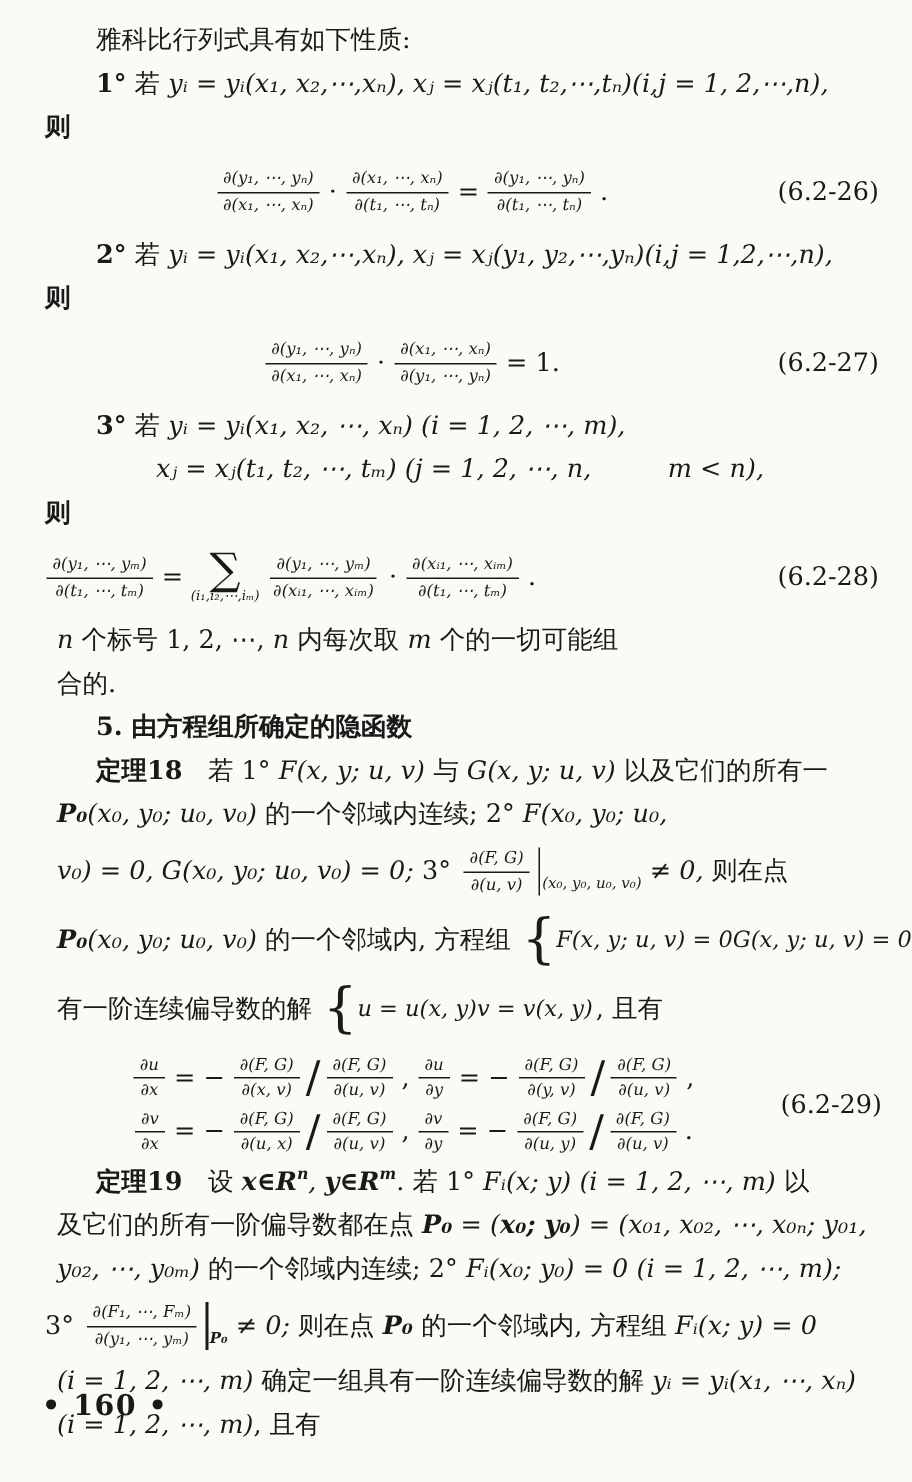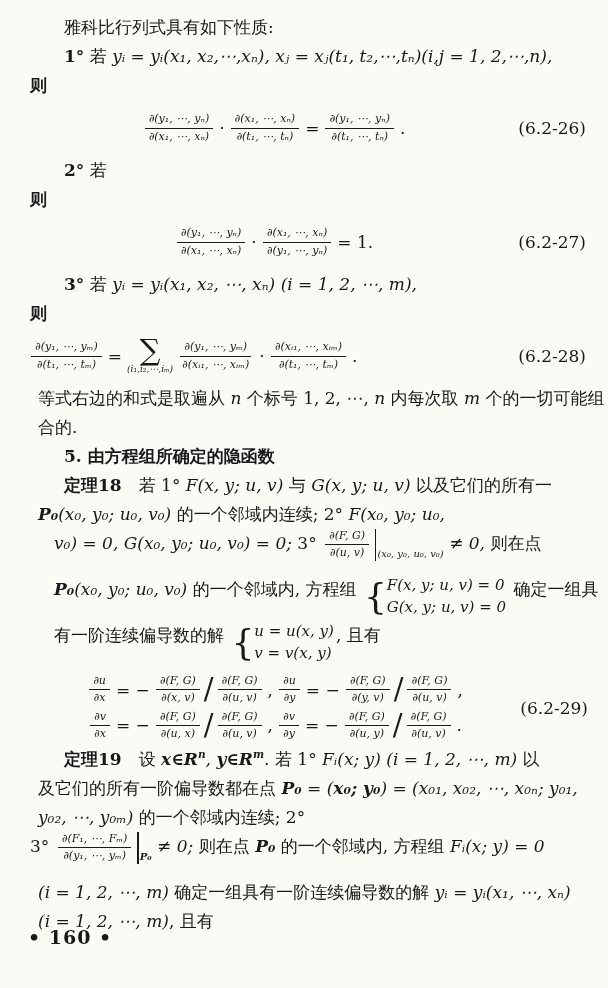--- a/index.html
+++ b/index.html
@@ -3,21 +3,21 @@
 <meta charset="utf-8">
 <style>
   html,body{margin:0;padding:0;}
   body{
     width:608px;height:988px;overflow:hidden;
     background:#fbfaf5;color:#191919;
     font-family:"DejaVu Serif","Liberation Serif",serif;
     font-size:17px;
   }
   .page{position:relative;box-sizing:border-box;height:100%;padding:13px 20px 0 38px;}
-  .tline{display:flex;align-items:flex-start;white-space:nowrap;line-height:29px;min-height:29px;}
+  .tline{display:flex;align-items:center;white-space:nowrap;line-height:29px;min-height:29px;}
   .tline span{white-space:pre;flex:none;}
   .ind1{padding-left:26px;}
   .ind2{padding-left:66px;}
   .mi{font-style:italic;}
   .bd{font-weight:bold;}
   .bmi{font-weight:bold;font-style:italic;}
   .sup{font-size:10.5px;transform:translateY(-5px);}
   .frac{display:inline-flex;flex-direction:column;align-items:center;text-align:center;
         font-style:italic;font-size:11px;line-height:1.3;margin:0 3px;flex:none;}
   .frac .num{border-bottom:1.3px solid #191919;padding:0 4px 1px;white-space:pre;}
@@ -30,23 +30,23 @@
   .sum{display:inline-flex;flex-direction:column;align-items:center;margin:0 2px;flex:none;}
   .sum .sig{font-size:29px;line-height:.85;font-style:normal;}
   .sum .lim{font-size:9px;font-style:italic;line-height:1;margin-top:2px;white-space:pre;}
   .bigslash{font-size:29px;line-height:1;margin:0 1px;flex:none;font-style:normal;}
   .eval{display:inline-flex;align-items:center;flex:none;}
   .vbar{width:1.4px;background:#191919;align-self:stretch;margin-left:3px;}
   .esub{font-size:10px;font-style:italic;align-self:flex-end;transform:translateY(7px);margin-left:1px;}
   .esub.b{font-weight:bold;}
   .cases{display:inline-flex;align-items:center;margin:0 2px;flex:none;}
   .cbrace{font-size:36px;line-height:.9;font-style:normal;}
-  .crows{display:inline-flex;flex-direction:column;}
+  .crows{display:inline-flex;flex-direction:row;}
   .crow{font-style:italic;font-size:15px;line-height:1.45;white-space:pre;}
-  .tall{min-height:46px;margin-left:16px;}
+  .tall{min-height:46px;}
   .eq29{position:relative;margin:7px 0 3px;padding-right:74px;}
   .eq29 .row{display:flex;align-items:center;justify-content:center;margin:4px 0;}
   .eq29 .tag{position:absolute;right:0;top:50%;transform:translateY(-50%);}
   .pagenum{position:absolute;left:28px;bottom:40px;font-size:19px;font-weight:bold;letter-spacing:1px;}
 </style>
 </head>
 <body>
 
 <div class="page">
 
@@ -78,20 +78,21 @@
       <span class="num">∂(y₁, ⋯, yₙ)</span>
       <span class="den">∂(t₁, ⋯, tₙ)</span>
     </span>
     <span class="op">.</span>
     <span class="tag">(6.2-26)</span>
   </div>
 
   <div class="tline ind1">
       <span class="bd">2°</span>
       <span> 若 </span>
+      <span class="mi">yᵢ = yᵢ(x₁, x₂,⋯,xₙ), xⱼ = xⱼ(y₁, y₂,⋯,yₙ)(i,j = 1,2,⋯,n),</span>
     </div>
   <div class="tline" style="margin-left:-8px">
     <span class="bd">则</span>
   </div>
 
   <div class="deq">
     <span class="frac">
       <span class="num">∂(y₁, ⋯, yₙ)</span>
       <span class="den">∂(x₁, ⋯, xₙ)</span>
     </span>
@@ -101,20 +102,25 @@
       <span class="den">∂(y₁, ⋯, yₙ)</span>
     </span>
     <span class="op">= 1.</span>
     <span class="tag">(6.2-27)</span>
   </div>
 
   <div class="tline ind1">
       <span class="bd">3°</span>
       <span> 若 </span>
       <span class="mi">yᵢ = yᵢ(x₁, x₂, ⋯, xₙ) (i = 1, 2, ⋯, m),</span>
+    </div>
+  <div class="tline ind2">
+      <span class="mi">xⱼ = xⱼ(t₁, t₂, ⋯, tₘ) (j = 1, 2, ⋯, n,</span>
+      <span>　　　</span>
+      <span class="mi">m &lt; n),</span>
     </div>
   <div class="tline" style="margin-left:-8px">
     <span class="bd">则</span>
   </div>
 
   <div class="deq deq-left">
     <span class="frac">
       <span class="num">∂(y₁, ⋯, yₘ)</span>
       <span class="den">∂(t₁, ⋯, tₘ)</span>
     </span>
@@ -130,21 +136,20 @@
     <span class="op">·</span>
     <span class="frac">
       <span class="num">∂(xᵢ₁, ⋯, xᵢₘ)</span>
       <span class="den">∂(t₁, ⋯, tₘ)</span>
     </span>
     <span class="op">.</span>
     <span class="tag">(6.2-28)</span>
   </div>
 
   <div class="tline">
-      <span>等式右边的和式是取遍从 </span>
       <span class="mi">n</span>
       <span> 个标号 1, 2, ⋯, </span>
       <span class="mi">n</span>
       <span> 内每次取 </span>
       <span class="mi">m</span>
       <span> 个的一切可能组</span>
     </div>
   <div class="tline">
       <span>合的.</span>
     </div>
@@ -286,20 +291,22 @@
   <div class="tline">
       <span>及它们的所有一阶偏导数都在点 </span>
       <span class="bmi">P₀</span>
       <span class="mi"> = (</span>
       <span class="bmi">x₀; y₀</span>
       <span class="mi">) = (x₀₁, x₀₂, ⋯, x₀ₙ; y₀₁,</span>
     </div>
   <div class="tline">
       <span class="mi">y₀₂, ⋯, y₀ₘ)</span>
       <span> 的一个邻域内连续; 2° </span>
+      <span class="mi">Fᵢ(x₀; y₀) = 0</span>
+      <span class="mi"> (i = 1, 2, ⋯, m);</span>
     </div>
   <div class="tline tall" style="margin-left:-8px">
     <span style="display:contents"><span>3° </span></span>
     <span class="eval">
       <span class="frac">
         <span class="num">∂(F₁, ⋯, Fₘ)</span>
         <span class="den">∂(y₁, ⋯, yₘ)</span>
       </span>
       <span class="vbar"></span>
       <span class="esub b">P₀</span>

